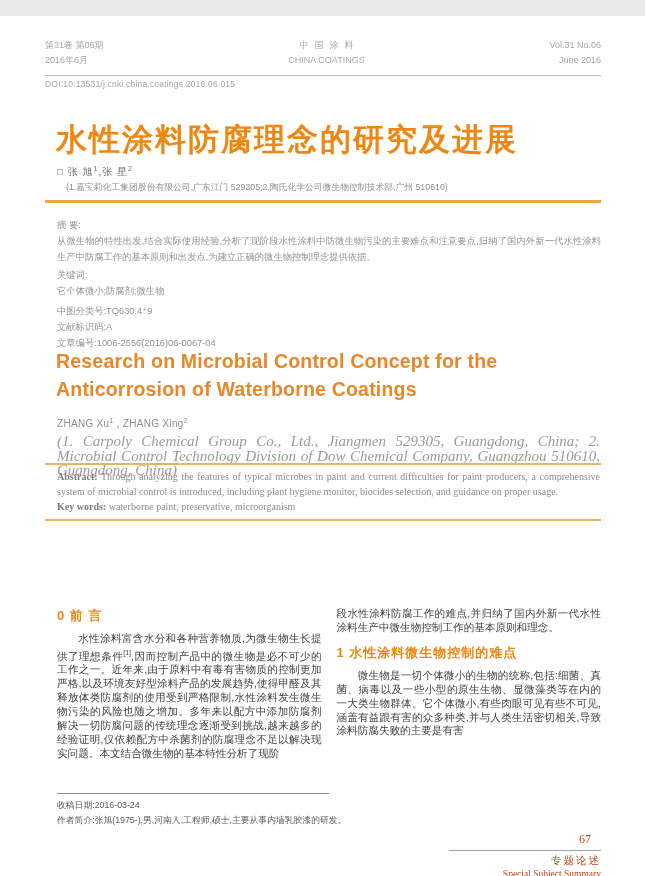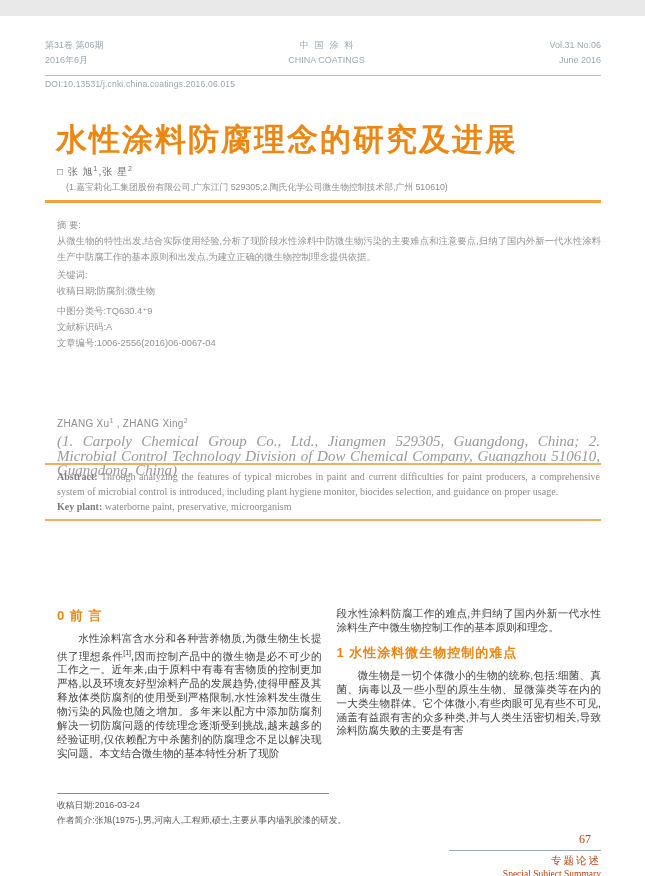--- a/index.html
+++ b/index.html
@@ -133,39 +133,40 @@
 
   <hr class="rule-main">
 
   <div class="cn-abs">
     <div class="row">
       <span class="lbl">摘  要:</span>
       <span class="txt">从微生物的特性出发,结合实际使用经验,分析了现阶段水性涂料中防微生物污染的主要难点和注意要点,归纳了国内外新一代水性涂料生产中防腐工作的基本原则和出发点,为建立正确的微生物控制理念提供依据。</span>
     </div>
     <div class="row cn-keywords">
       <span class="lbl">关键词:</span>
-      <span class="txt">收稿日期;防腐剂;微生物</span>
+      <span class="txt">它个体微小;防腐剂;微生物</span>
     </div>
     <div class="cn-meta">
       <span>中图分类号:TQ630.4⁺9</span>
       <span>文献标识码:A</span>
       <span>文章编号:1006-2556(2016)06-0067-04</span>
     </div>
   </div>
 
+  <h2 class="en-title">Research on Microbial Control Concept for the Anticorrosion of Waterborne Coatings</h2>
 
   <div class="en-authors"><span>ZHANG Xu</span><sup>1</sup><span> , ZHANG Xing</span><sup>2</sup></div>
 
   <div class="en-affil">(1. Carpoly Chemical Group Co., Ltd., Jiangmen 529305, Guangdong, China; 2. Microbial Control Technology Division of Dow Chemical Company, Guangzhou 510610, Guangdong, China)</div>
 
   <hr class="rule-thin rule-abs-top">
 
   <div class="en-abs">
     <div><b>Abstract:</b><span> Through analyzing the features of typical microbes in paint and current difficulties for paint producers, a comprehensive system of microbial control is introduced, including plant hygiene monitor, biocides selection, and guidance on proper usage.</span></div>
-    <div><b>Key plant:</b><span> waterborne paint, preservative, microorganism</span></div>
+    <div><b>Key words:</b><span> waterborne paint, preservative, microorganism</span></div>
   </div>
 
   <hr class="rule-thin rule-abs-bottom">
 
   <div class="columns">
     <div class="col">
       <h3 class="sec-h1">0  前  言</h3>
       <p class="body-p"><span>水性涂料富含水分和各种营养物质,为微生物生长提供了理想条件</span><sup>[1]</sup><span>,因而控制产品中的微生物是必不可少的工作之一。近年来,由于原料中有毒有害物质的控制更加严格,以及环境友好型涂料产品的发展趋势,使得甲醛及其释放体类防腐剂的使用受到严格限制,水性涂料发生微生物污染的风险也随之增加。多年来以配方中添加防腐剂解决一切防腐问题的传统理念逐渐受到挑战,越来越多的经验证明,仅依赖配方中杀菌剂的防腐理念不足以解决现实问题。本文结合微生物的基本特性分析了现阶</span></p>
     </div>
     <div class="col">

